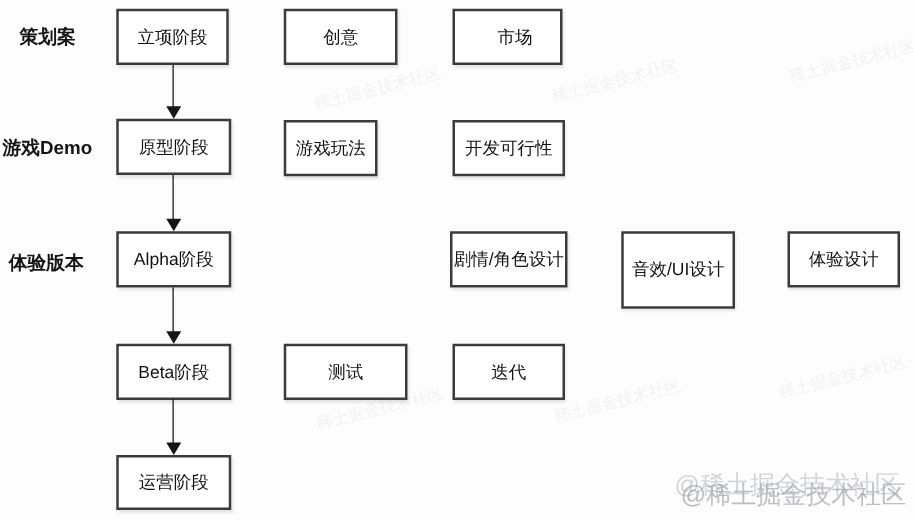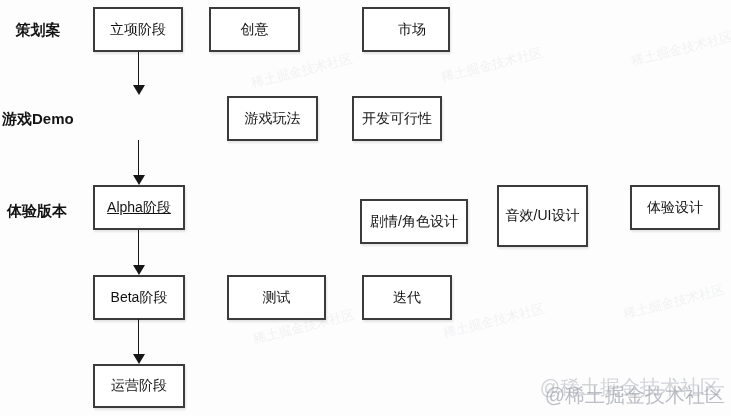--- a/index.html
+++ b/index.html
@@ -39,30 +39,30 @@
     display: flex;
     align-items: center;
     justify-content: center;
     font-size: 14px;
     color: #121212;
     white-space: nowrap;
     text-align: center;
   }
   #sb-0 { left: 93px; top: 7px;   width: 90px; height: 45px; }
   #sb-1 { left: 93px; top: 95px;  width: 92px; height: 45px; }
-  #sb-2 { left: 93px; top: 185px; width: 92px; height: 45px; text-decoration: underline; }
+  #sb-2 { left: 93px; top: 185px; width: 92px; height: 45px; }
   #sb-3 { left: 93px; top: 275px; width: 92px; height: 45px; }
   #sb-4 { left: 93px; top: 364px; width: 92px; height: 44px; text-align: center; }
 
-  #ab-0 { left: 209px; top: 7px;   width: 91px; height: 45px; }
+  #ab-0 { left: 227px; top: 7px;   width: 91px; height: 45px; }
   #ab-1 { left: 362px; top: 7px;   width: 88px; height: 45px; padding-left: 12px; }
-  #ab-2 { left: 227px; top: 96px;  width: 91px; height: 45px; }
-  #ab-3 { left: 352px; top: 96px;  width: 90px; height: 45px; }
+  #ab-2 { left: 227px; top: 96px;  width: 75px; height: 45px; }
+  #ab-3 { left: 362px; top: 96px;  width: 90px; height: 45px; }
   #ab-4 { left: 227px; top: 185px; width: 91px; height: 45px; }
-  #ab-5 { left: 360px; top: 199px; width: 108px; height: 45px; }
+  #ab-5 { left: 360px; top: 185px; width: 94px; height: 45px; }
   #ab-6 { left: 497px; top: 185px; width: 91px; height: 62px; }
   #ab-7 { left: 630px; top: 185px; width: 90px; height: 45px; }
   #ab-8 { left: 227px; top: 275px; width: 99px; height: 45px; }
   #ab-9 { left: 362px; top: 275px; width: 90px; height: 45px; }
 
   
   .arrow { position: absolute; left: 132px; width: 13px; }
   #ar-0 { top: 52px;  height: 43px; }
   #ar-1 { top: 140px; height: 45px; }
   #ar-2 { top: 230px; height: 45px; }
@@ -116,20 +116,21 @@
 </head>
 <body>
 
 <div class="canvas">
 
   <div class="row-label" id="rl-0">策划案</div>
   <div class="row-label" id="rl-1">游戏Demo</div>
   <div class="row-label" id="rl-2">体验版本</div>
 
   <div class="box" id="sb-0">立项阶段</div>
+  <div class="box" id="sb-1">原型阶段</div>
   <div class="box" id="sb-2">Alpha阶段</div>
   <div class="box" id="sb-3">Beta阶段</div>
   <div class="box" id="sb-4">运营阶段</div>
 
   <div class="arrow" id="ar-0">
     <span class="arrow-line"></span>
     <span class="arrow-head"></span>
   </div>
   <div class="arrow" id="ar-1">
     <span class="arrow-line"></span>

